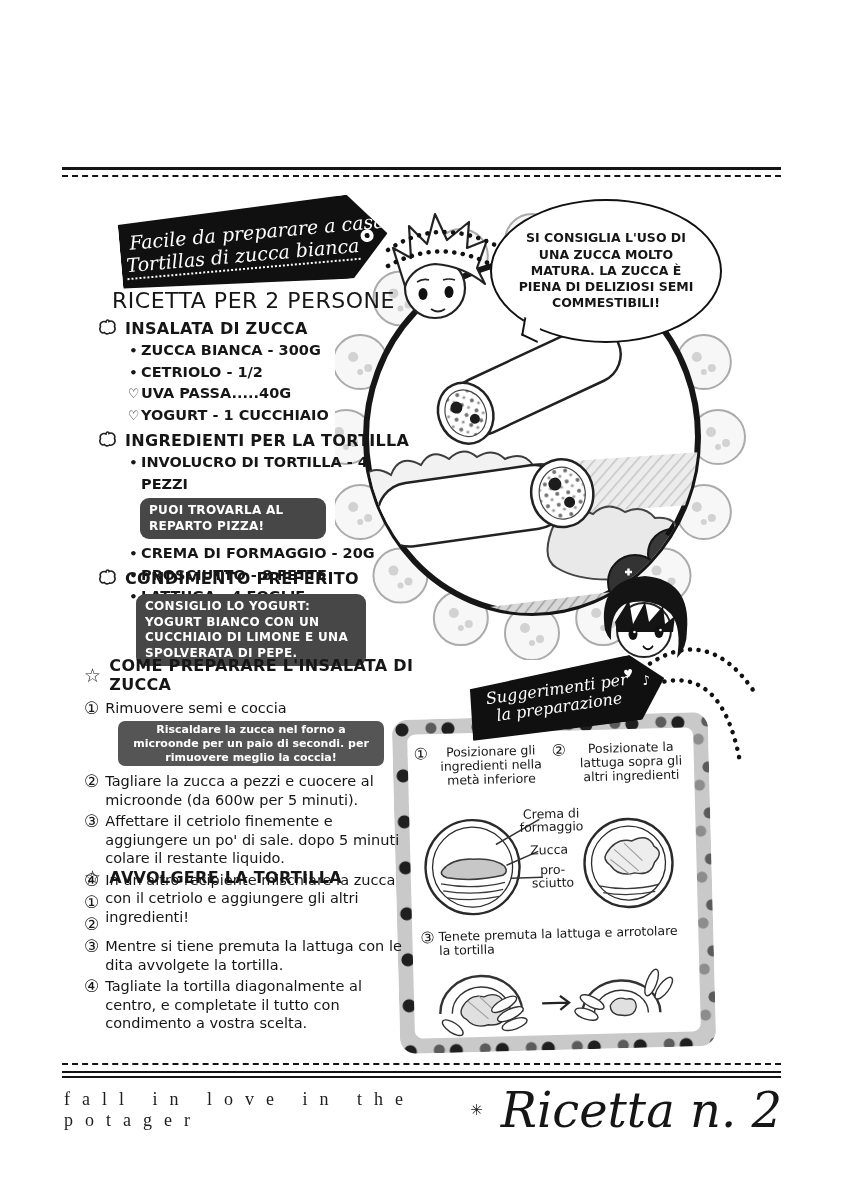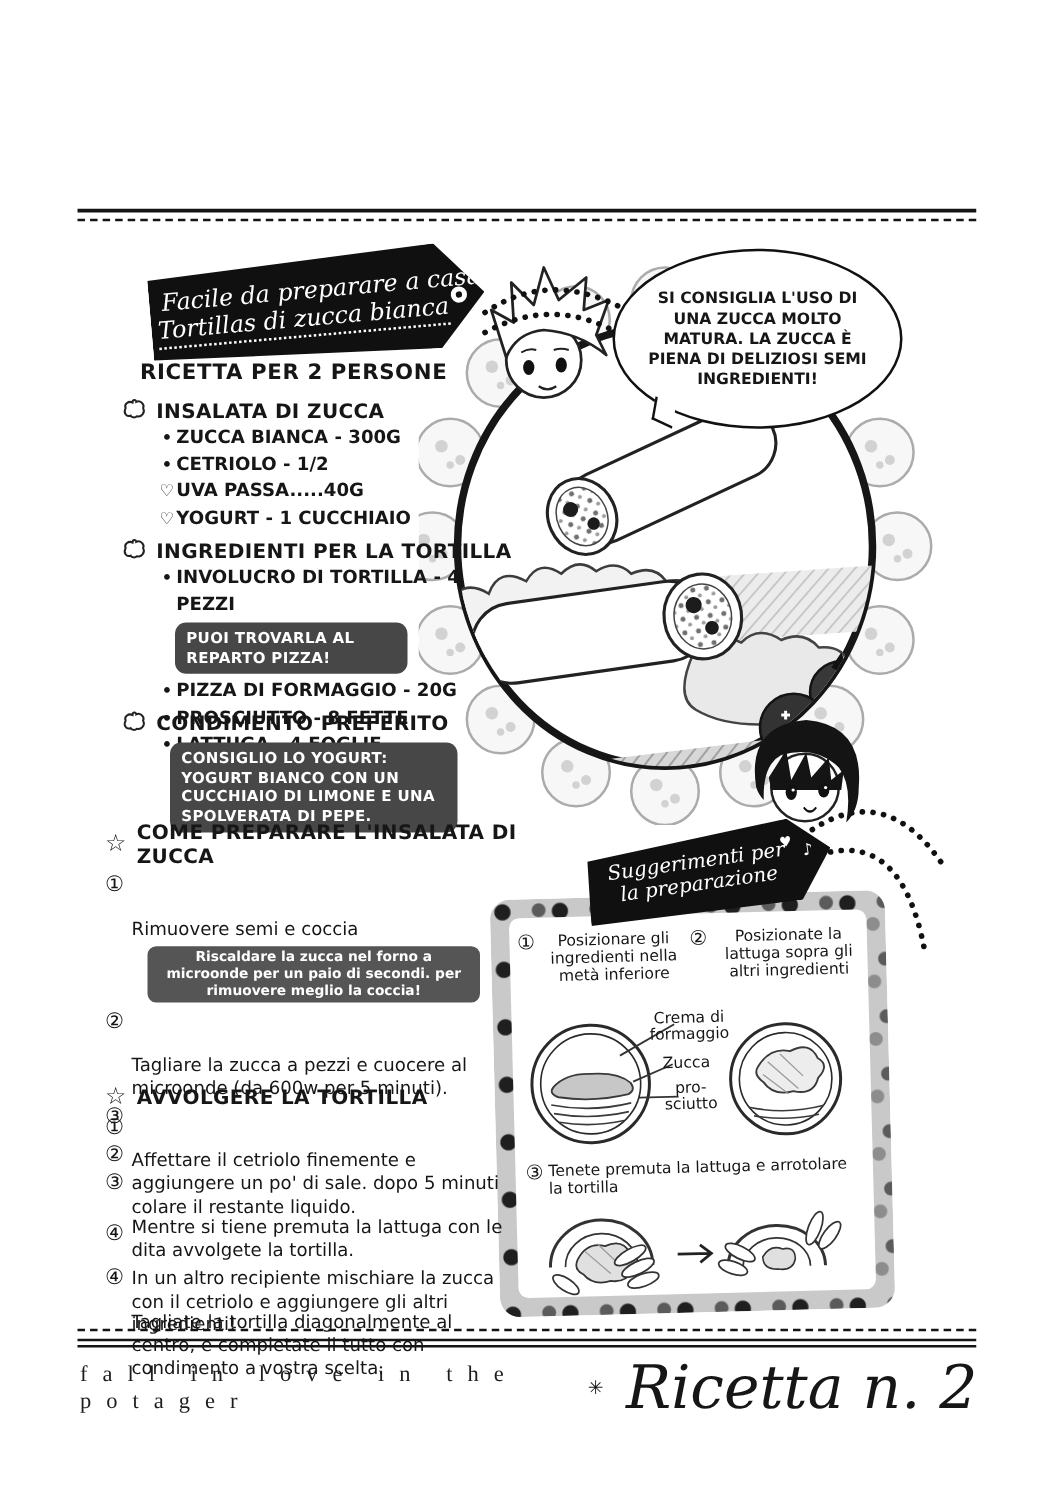--- a/index.html
+++ b/index.html
@@ -23,21 +23,21 @@
   .tag-hole{position:absolute;right:14px;top:36px;width:13px;height:13px;border-radius:50%;
        background:#fff;}
   .tag-hole::after{content:"";position:absolute;left:4px;top:4px;width:5px;height:5px;border-radius:50%;background:#101010;}
   .tips-tag{left:468px;top:664px;width:198px;height:66px;transform:rotate(-8deg);
        clip-path:polygon(2% 18%,84% 0%,100% 42%,86% 100%,0% 96%);
        display:flex;flex-direction:column;justify-content:center;padding:2px 26px 2px 8px;box-sizing:border-box;z-index:7;}
   .tips-tag .l1,.tips-tag .l2{font-size:16px;white-space:nowrap;line-height:1.1;}
   .tag-deco{position:absolute;right:30px;top:12px;font-size:11px;color:#fff;font-style:normal;}
   .tag-deco2{position:absolute;right:14px;top:20px;font-size:13px;color:#fff;font-style:normal;}
   
-  .servings{position:absolute;left:112px;top:288px;font-size:17px;font-weight:bold;letter-spacing:.5px;z-index:8;text-align:center;}
+  .servings{position:absolute;left:112px;top:288px;font-size:22px;font-weight:normal;letter-spacing:.5px;z-index:8;text-align:center;}
   .ing-sec{position:absolute;z-index:8;}
   .sec1{left:96px;top:316px;width:300px;}
   .sec2{left:96px;top:428px;width:320px;}
   .sec3{left:96px;top:566px;width:300px;}
   .ing-head{display:flex;align-items:center;font-size:16px;font-weight:bold;letter-spacing:.3px;height:24px;}
   .pumpkin{display:inline-block;width:24px;height:20px;margin-right:5px;flex:0 0 auto;}
   .ing-items{margin-left:30px;}
   .ing-item{display:flex;align-items:baseline;line-height:21.5px;font-size:14.5px;font-weight:bold;}
   .bul{width:15px;text-align:center;flex:0 0 auto;font-size:13px;}
   .note-box{background:#474747;color:#fff;border-radius:9px;font-size:12px;font-weight:bold;
@@ -45,21 +45,21 @@
   .pizza-note{width:168px;margin:3px 0 4px 44px;}
   .dressing-note{width:212px;margin:4px 0 0 40px;}
   
   .steps-sec{position:absolute;z-index:8;}
   .prep{left:84px;top:656px;width:340px;}
   .wrapsec{left:84px;top:866px;width:350px;}
   .steps-head{display:flex;align-items:center;font-size:16px;font-weight:bold;letter-spacing:.3px;margin-bottom:5px;}
   .star{font-size:19px;margin-right:8px;font-weight:normal;}
   .step{display:flex;gap:6px;margin-bottom:3px;}
   .num{font-size:17px;line-height:19px;flex:0 0 auto;}
-  .stext{font-size:14.5px;line-height:18.5px;width:310px;margin-top:36px;}
+  .stext{font-size:14.5px;line-height:18.5px;width:310px;}
   .micro-note{background:#555;color:#fff;border-radius:7px;font-size:11px;font-weight:bold;
        line-height:1.25;padding:2px 7px;width:252px;margin:1px 0 6px 34px;text-align:center;}
   
   .bubble{position:absolute;background:#fff;border:2.5px solid #111;border-radius:50%;
        display:flex;align-items:center;justify-content:center;text-align:center;
        font-size:12.5px;font-weight:bold;line-height:1.3;z-index:4;box-sizing:border-box;}
   .bubble-top{left:490px;top:199px;width:232px;height:144px;padding:20px 24px;}
   .bubble-bottom{left:364px;top:522px;width:240px;height:154px;padding:20px 22px;}
   .tail{position:absolute;width:16px;height:16px;background:#fff;
        border-left:2.5px solid #111;border-bottom:2.5px solid #111;}
@@ -298,21 +298,21 @@
     <div class="ing-items">
       <div class="ing-item">
           <span class="bul">•</span>
           <span>INVOLUCRO DI TORTILLA - 4 PEZZI</span>
         </div>
     </div>
     <div class="note-box pizza-note">PUOI TROVARLA AL REPARTO PIZZA!</div>
     <div class="ing-items">
       <div class="ing-item">
           <span class="bul">•</span>
-          <span>PIZZA DI FORMAGGIO - 20G</span>
+          <span>CREMA DI FORMAGGIO - 20G</span>
         </div>
       <div class="ing-item">
           <span class="bul">•</span>
           <span>PROSCIUTTO - 8 FETTE</span>
         </div>
       <div class="ing-item">
           <span class="bul">•</span>
           <span>LATTUGA - 4 FOGLIE</span>
         </div>
     </div>
@@ -324,21 +324,21 @@
         <svg width="24" height="20" viewBox="0 0 24 20">
             <path d="M10 4 C10 1.5 13 1.5 13 3.5 C16 2 20 5 18.5 8.5 C20.5 12 17 16 13.5 15 C12 16.5 9 16 8.5 14.5 C5 16 2.5 12 4.5 8.5 C3 5 7 2.5 10 4 Z" fill="#fff" stroke="#222" stroke-width="1.6"></path>
           </svg>
       </span>
       <span>CONDIMENTO PREFERITO</span>
     </div>
     <div class="note-box dressing-note">CONSIGLIO LO YOGURT: YOGURT BIANCO CON UN CUCCHIAIO DI LIMONE E UNA SPOLVERATA DI PEPE.</div>
   </div>
 
   <div class="bubble bubble-top">
-    <span>SI CONSIGLIA L'USO DI UNA ZUCCA MOLTO MATURA. LA ZUCCA È PIENA DI DELIZIOSI SEMI INGREDIENTI!</span>
+    <span>SI CONSIGLIA L'USO DI UNA ZUCCA MOLTO MATURA. LA ZUCCA È PIENA DI DELIZIOSI SEMI COMMESTIBILI!</span>
     <span class="tail tail-top"></span>
   </div>
 
   <svg class="darkhead" width="115" height="112" viewBox="0 0 115 112">
     <path d="M20,64 Q12,14 60,10 Q106,14 102,64 Q102,82 92,92 Q97,62 86,48 Q68,30 40,38 Q25,46 26,74 Q22,70 20,64 Z" fill="#141414"></path>
     <circle cx="59" cy="64" r="27" fill="#fff" stroke="#222" stroke-width="2"></circle>
     <path d="M30,56 L44,34 L48,58 L60,36 L64,56 L78,40 L80,58 L90,50 L88,66 L32,66 Z" fill="#141414"></path>
     <ellipse cx="48" cy="68" rx="4.5" ry="6" fill="#111"></ellipse>
     <ellipse cx="74" cy="66" rx="4.5" ry="6" fill="#111"></ellipse>
     <circle cx="49.5" cy="66" r="1.3" fill="#fff"></circle>

